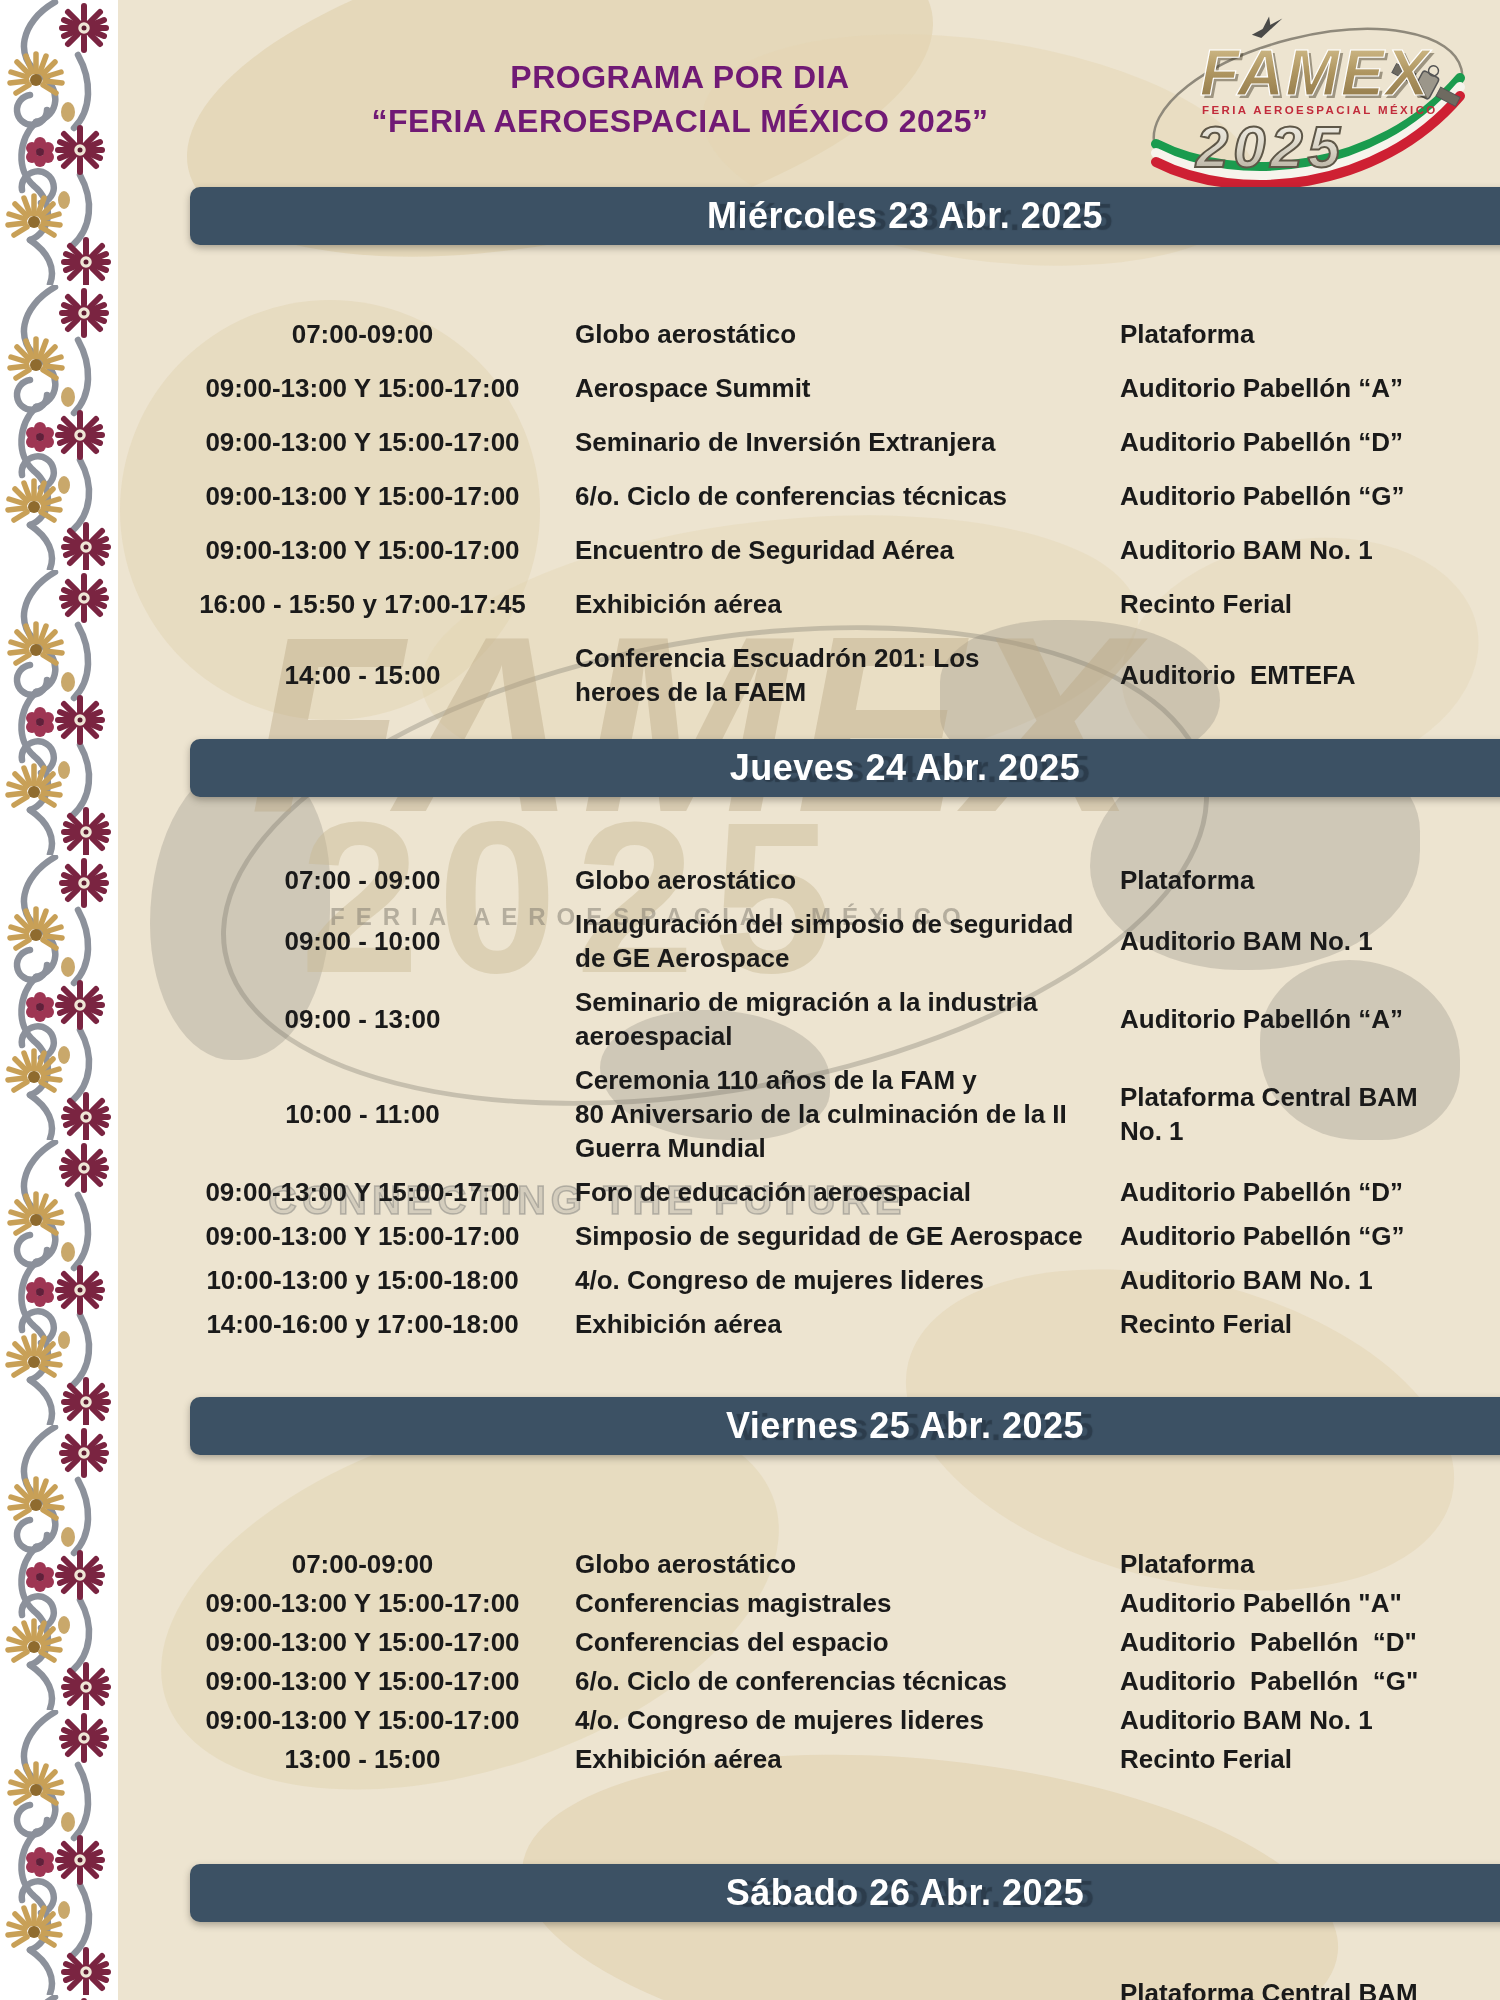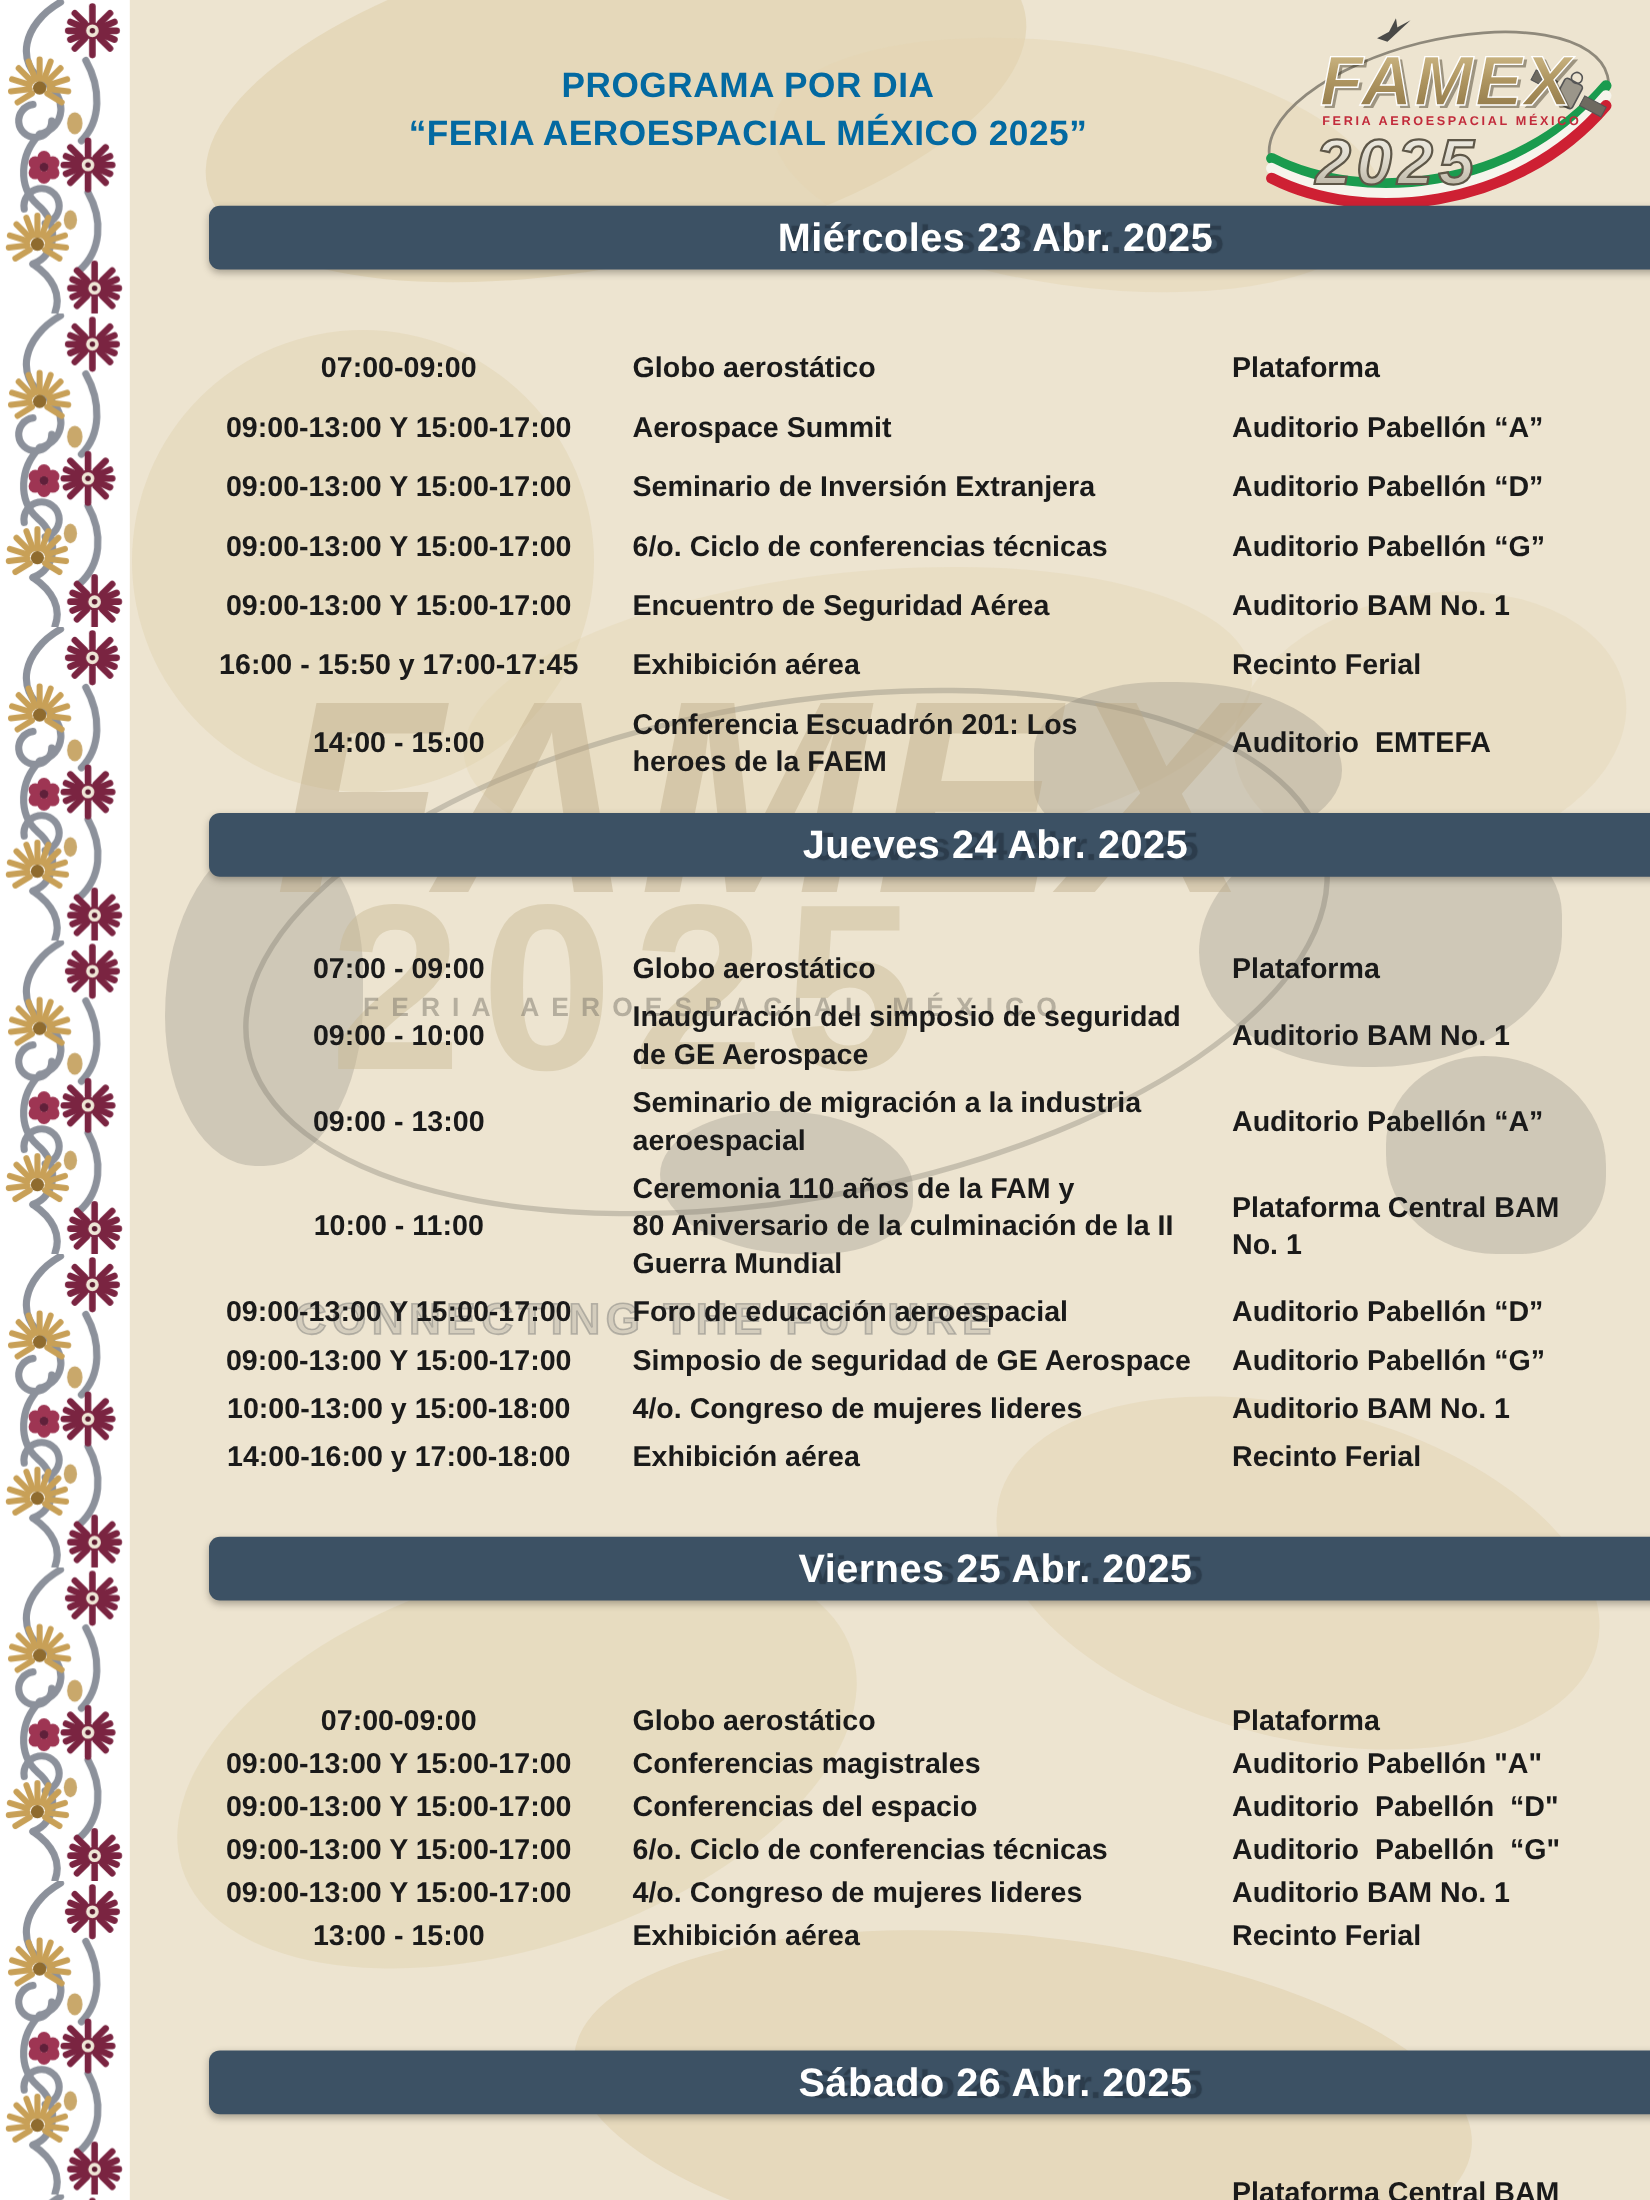--- a/index.html
+++ b/index.html
@@ -21,21 +21,21 @@
     color:rgba(125,120,108,0.50);letter-spacing:11px;}
   .wm-ring{left:215px;top:638px;width:990px;height:445px;border:5px solid rgba(110,105,95,0.30);
     border-radius:50%;transform:rotate(-10deg);}
   .wm-connecting{left:268px;top:1178px;font-size:40px;font-weight:bold;letter-spacing:5px;
     color:rgba(170,167,158,0.38);text-align:right;-webkit-text-stroke:1.5px rgba(120,120,118,0.45);}
   .map-blob{position:absolute;background:rgba(122,120,112,0.26);}
   
   .strip{position:absolute;left:0;top:0;width:118px;height:2000px;z-index:3;background:#fff;}
   
   .doc-title{position:absolute;left:300px;top:55px;width:760px;z-index:4;
-    text-align:center;font-weight:bold;font-size:32px;line-height:44px;color:#0369a1;letter-spacing:0.5px;}
+    text-align:center;font-weight:bold;font-size:32px;line-height:44px;color:#701a75;letter-spacing:0.5px;}
   
   .logo{position:absolute;left:1138px;top:15px;width:352px;height:180px;z-index:4;}
   
   .section{position:absolute;left:150px;width:1335px;z-index:4;}
   .bar{margin-left:40px;width:1430px;height:58px;background:#3C5164;border-radius:10px;
     color:#fff;font-size:36px;font-weight:bold;text-align:center;line-height:58px;
     letter-spacing:0.5px;box-shadow:0 3px 7px rgba(70,65,55,0.40);
     text-shadow:10px 2px 1px rgba(25,35,46,0.45);}
   .rows{display:flex;flex-direction:column;}
   .row{display:grid;grid-template-columns:425px 545px 1fr;align-items:center;

